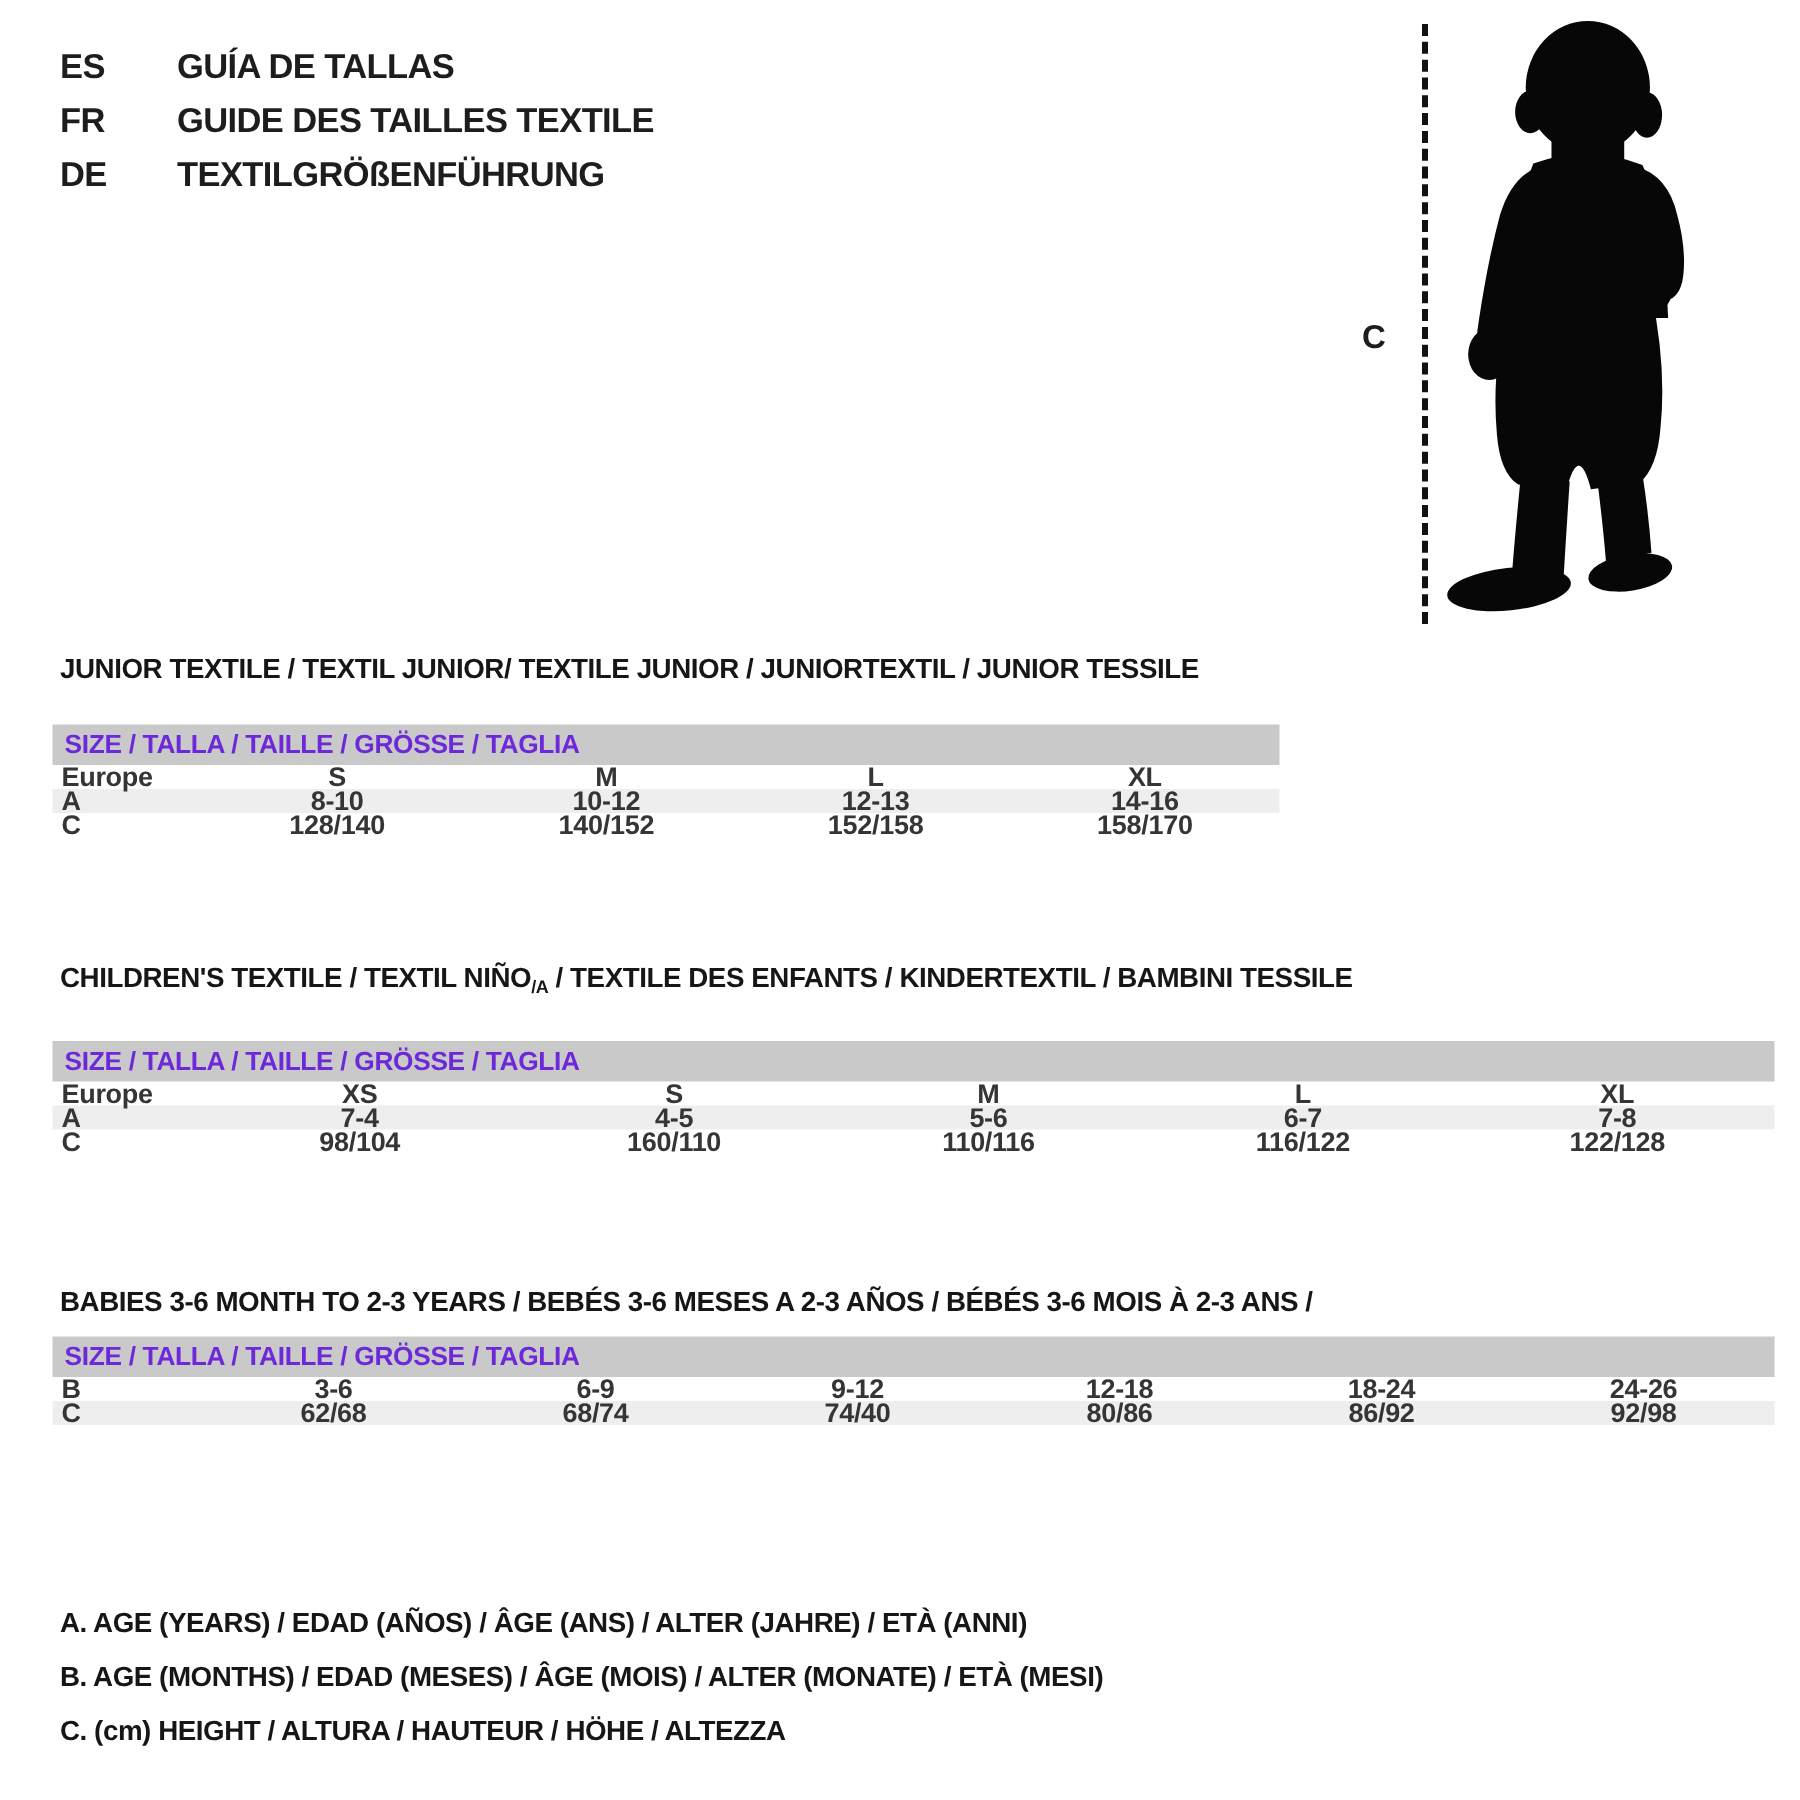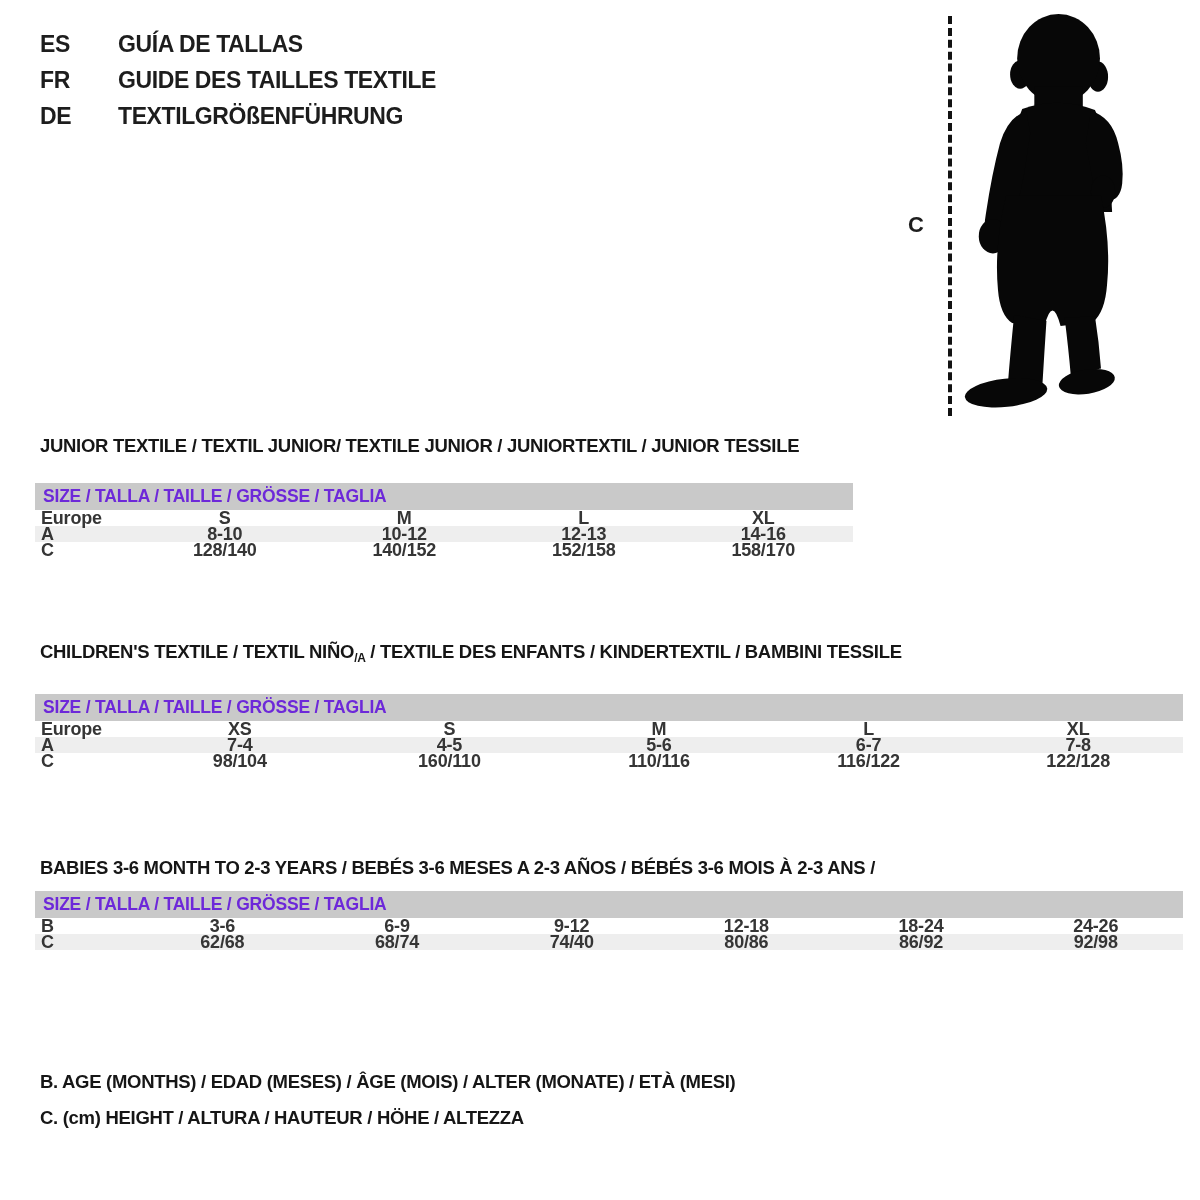--- a/index.html
+++ b/index.html
@@ -187,17 +187,18 @@
             <span class="tcell">74/40</span>
             <span class="tcell">80/86</span>
             <span class="tcell">86/92</span>
             <span class="tcell">92/98</span>
           </div>
         </div>
       </section>
     </div>
 
   <div class="notes">
+      <div class="note-line">A. AGE (YEARS) / EDAD (AÑOS) / ÂGE (ANS) / ALTER (JAHRE) / ETÀ (ANNI)</div>
       <div class="note-line">B. AGE (MONTHS) / EDAD (MESES) / ÂGE (MOIS) / ALTER (MONATE) / ETÀ (MESI)</div>
       <div class="note-line">C. (cm) HEIGHT / ALTURA / HAUTEUR / HÖHE / ALTEZZA</div>
     </div>
 
 </div>
 
 </body></html>

